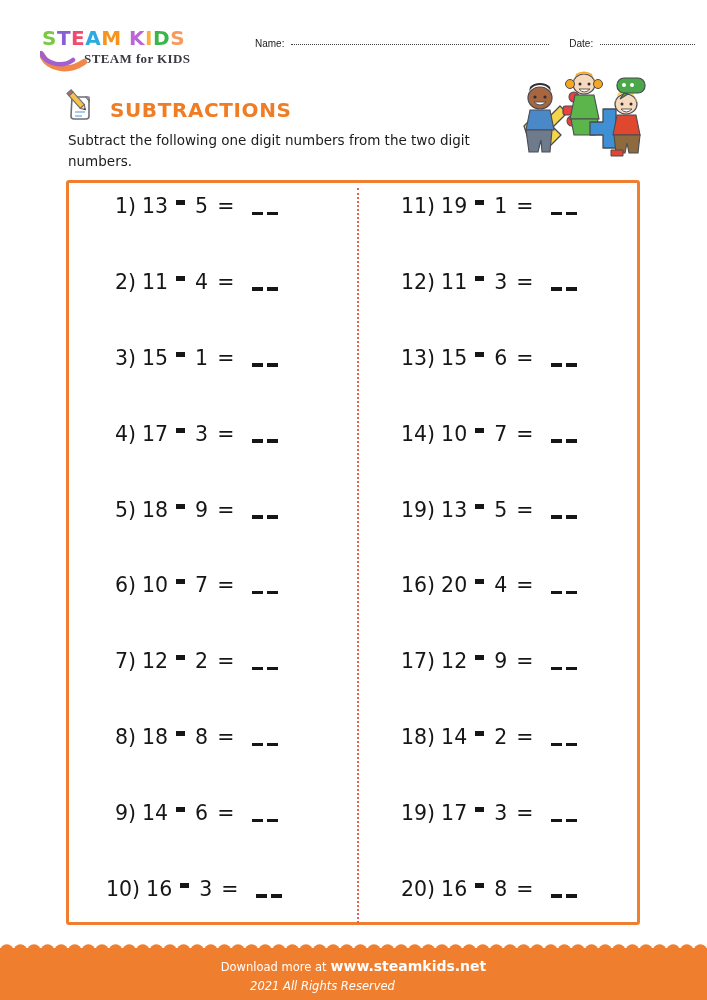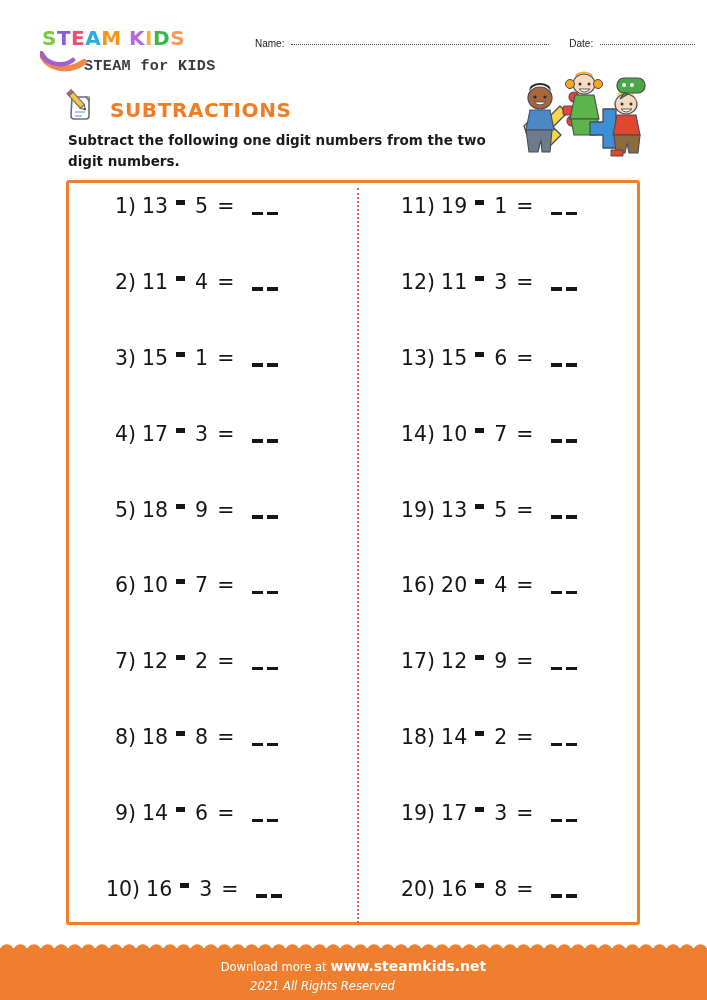--- a/index.html
+++ b/index.html
@@ -33,26 +33,26 @@
   .logo-word {
     font-family: "DejaVu Sans", sans-serif;
     font-size: 20px;
     font-weight: bold;
     letter-spacing: 0.5px;
     line-height: 1;
     white-space: nowrap;
   }
   .logo-word span { display: inline-block; }
   .logo-sub {
-    font-family: Liberation Mono, monospace;
-    font-size: 15px;
+    font-family: Liberation Serif, serif;
+    font-size: 13px;
     font-weight: bold;
     color: #3a3a44;
     letter-spacing: 0.4px;
-    margin-top: 10px;
+    margin-top: 3px;
     margin-left: 42px;
   }
   .logo-swoosh {
     position: absolute;
     left: -2px;
     top: 23px;
     width: 48px;
     height: 22px;
   }
 
@@ -99,21 +99,21 @@
     margin-left: 12px;
   }
 
   .instructions {
     position: absolute;
     left: 68px;
     top: 130px;
     width: 430px;
     font-family: "DejaVu Sans", sans-serif;
     font-size: 13.5px;
-    font-weight: 700;
+    font-weight: 400;
     color: #1b1b1b;
     line-height: 1.55;
   }
 
   
   .kids-art {
     position: absolute;
     left: 506px;
     top: 64px;
     width: 152px;

